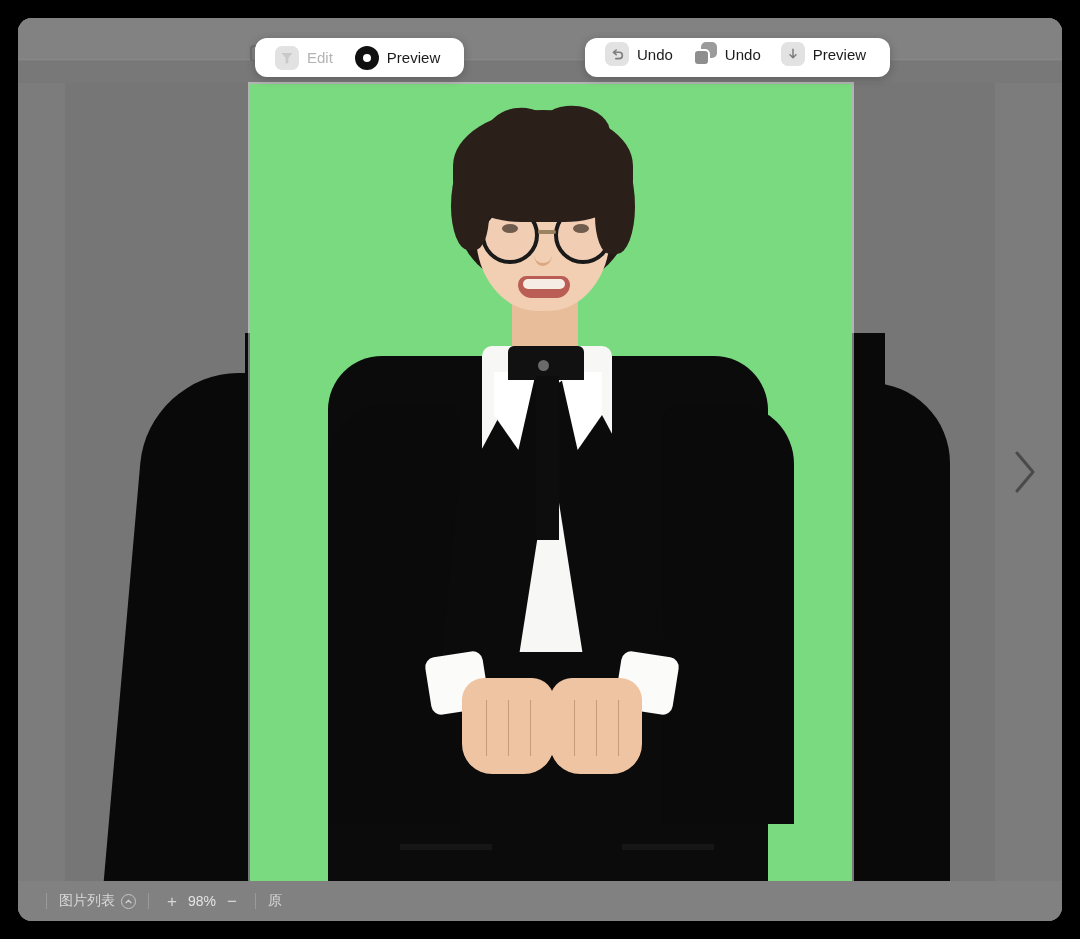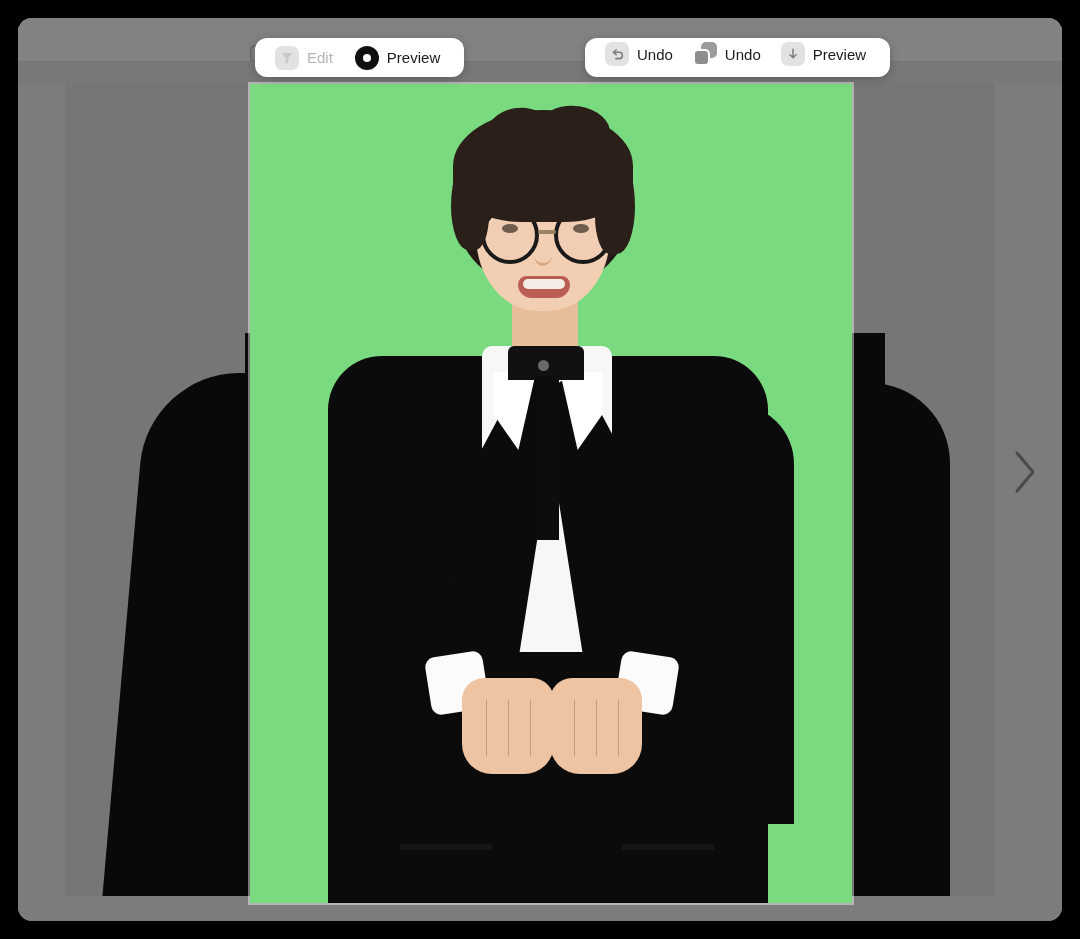--- a/index.html
+++ b/index.html
@@ -545,14 +545,36 @@
   </div>
 
   <div id="next-arrow">
     <span>
       <svg width="34" height="54" viewBox="0 0 34 54">
         <path d="M10 8 26 27 10 46" fill="none" stroke="#4a4a4a" stroke-width="3" stroke-linecap="round" stroke-linejoin="round"></path>
       </svg>
     </span>
   </div>
 
+  <div id="bottom-bar">
+    <span class="bb-sep"></span>
+
+    <div class="bb-item">
+      <span>图片列表</span>
+      <span class="chev-circle">
+        <svg width="9" height="9" viewBox="0 0 10 10">
+          <path d="M2.2 6.4 5 3.6l2.8 2.8" fill="none" stroke="#cfcfcf" stroke-width="1.3" stroke-linecap="round" stroke-linejoin="round"></path>
+        </svg>
+      </span>
+    </div>
+
+    <span class="bb-sep"></span>
+
+    <span class="zoom-btn">+</span>
+    <span class="zoom-value">98%</span>
+    <span class="zoom-btn">−</span>
+
+    <span class="bb-sep"></span>
+
+    <span class="bb-item">原</span>
+  </div>
 
 </div>
 
 </body></html>

